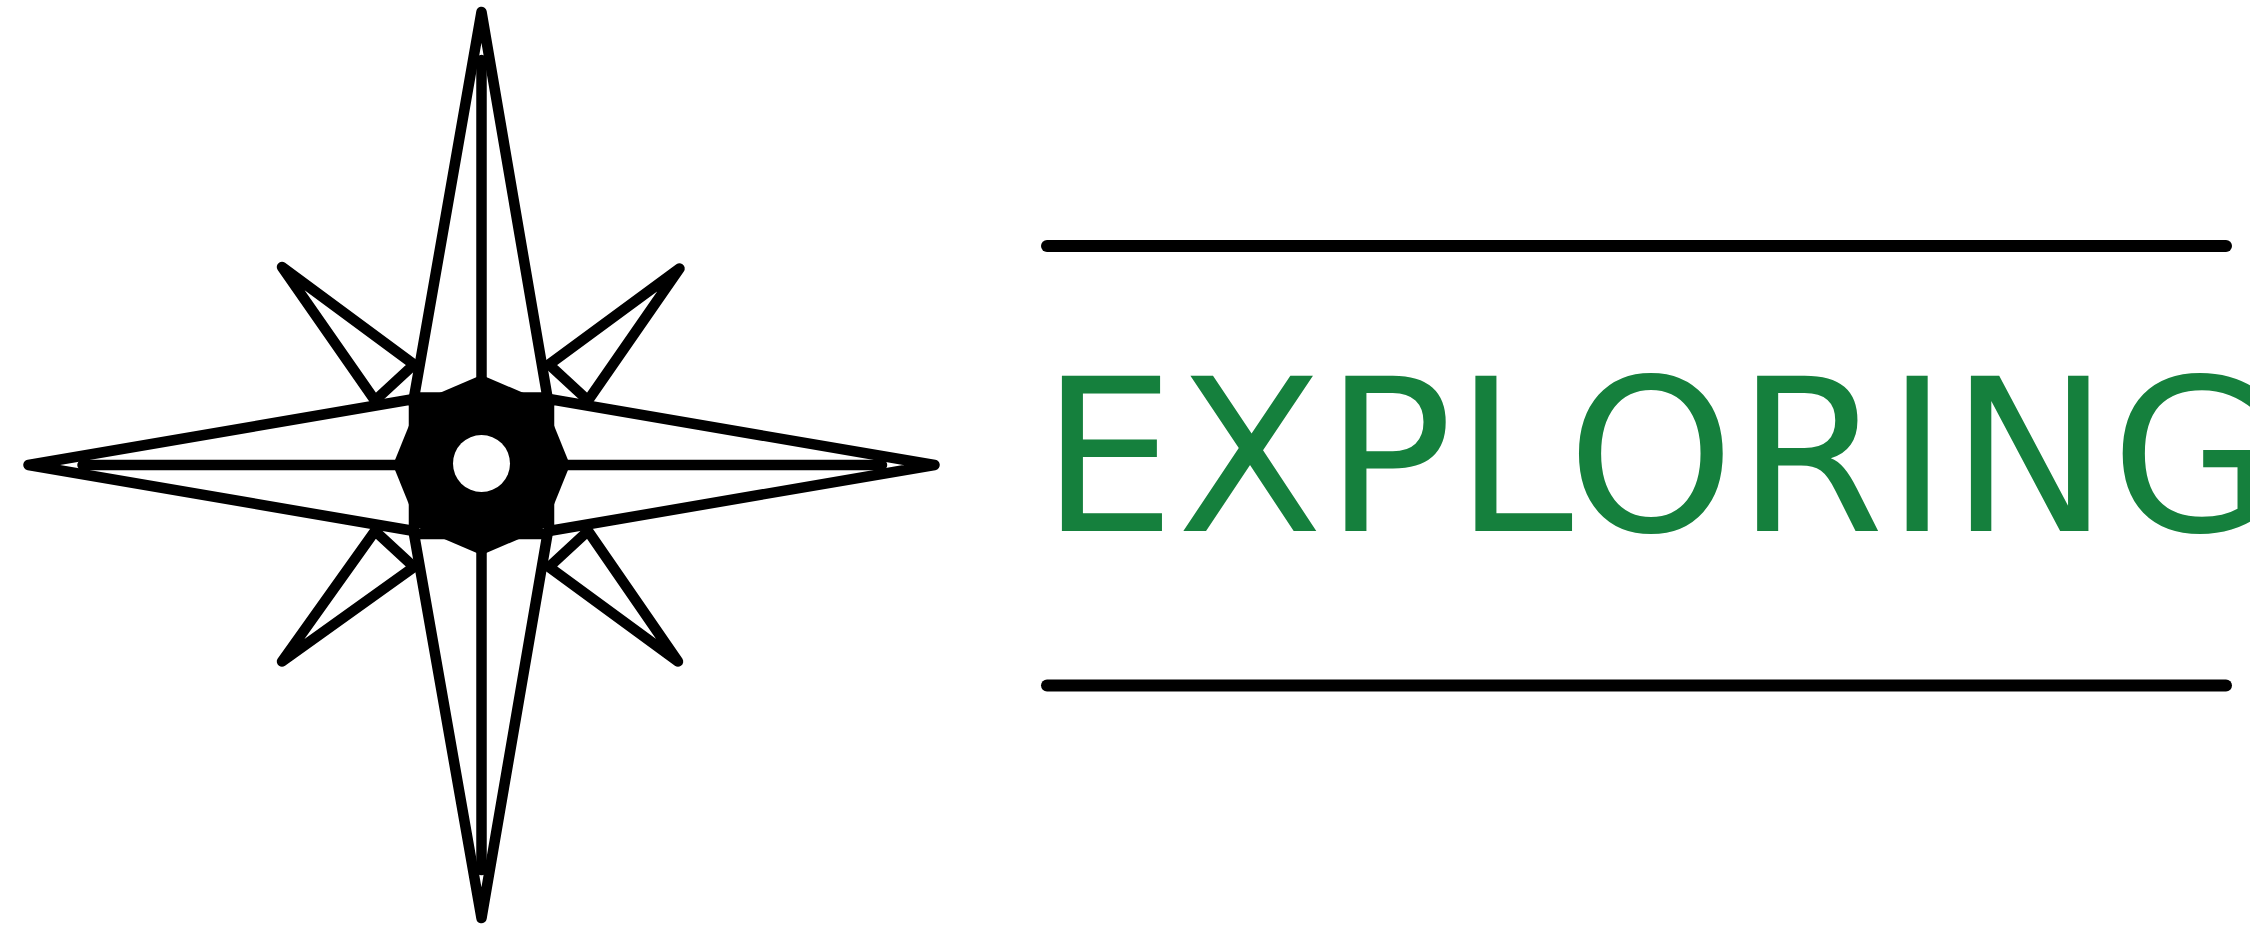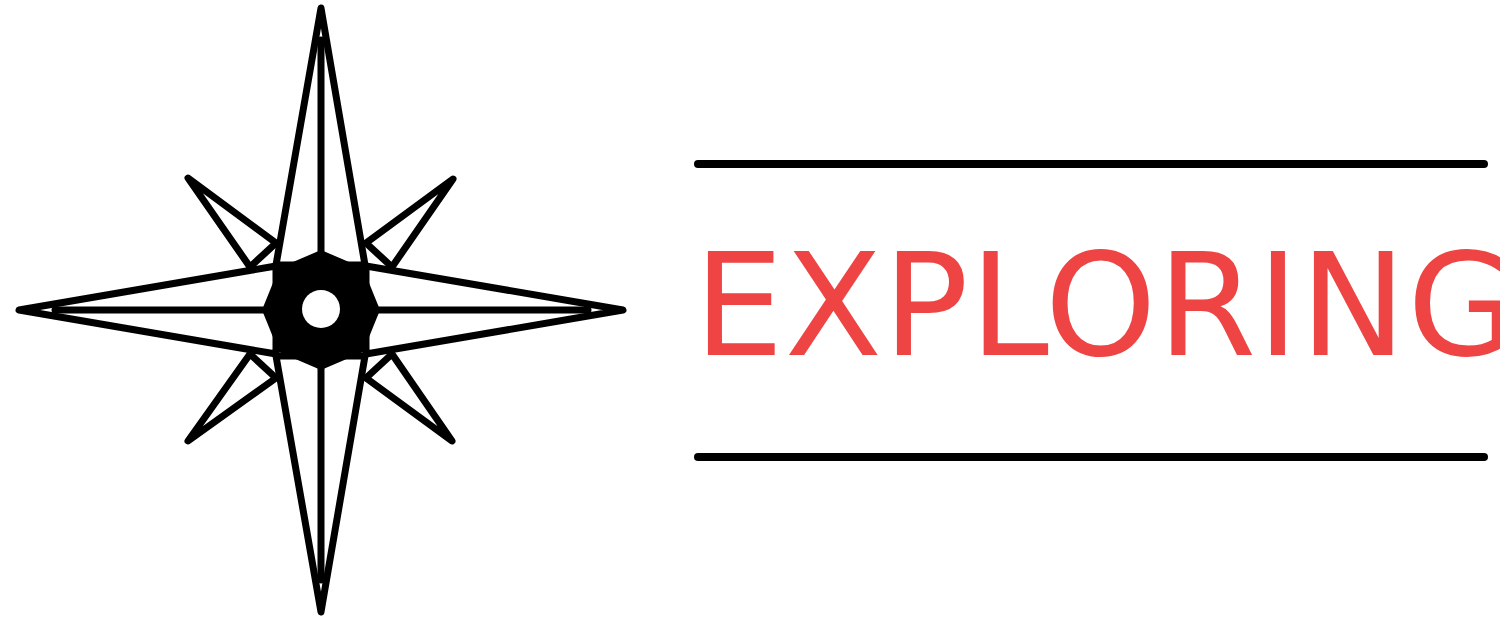--- a/index.html
+++ b/index.html
@@ -40,21 +40,21 @@
     .title {
       position: absolute;
       left: 0;
       top: 76px;
       width: 796px;
       text-align: left;
       font-family: "DejaVu Sans", sans-serif;
       font-size: 142px;
       line-height: 160px;
       letter-spacing: 1px;
-      color: #ef4444;
+      color: #15803d;
       font-weight: normal;
       white-space: nowrap;
     }
   </style>
 </head>
 <body>
 
 <div class="logo-mark">
   <svg width="640" height="621" viewBox="0 0 640 621" xmlns="http://www.w3.org/2000/svg">
     <g fill="none" stroke="#000" stroke-width="7" stroke-linejoin="round" stroke-linecap="round">

